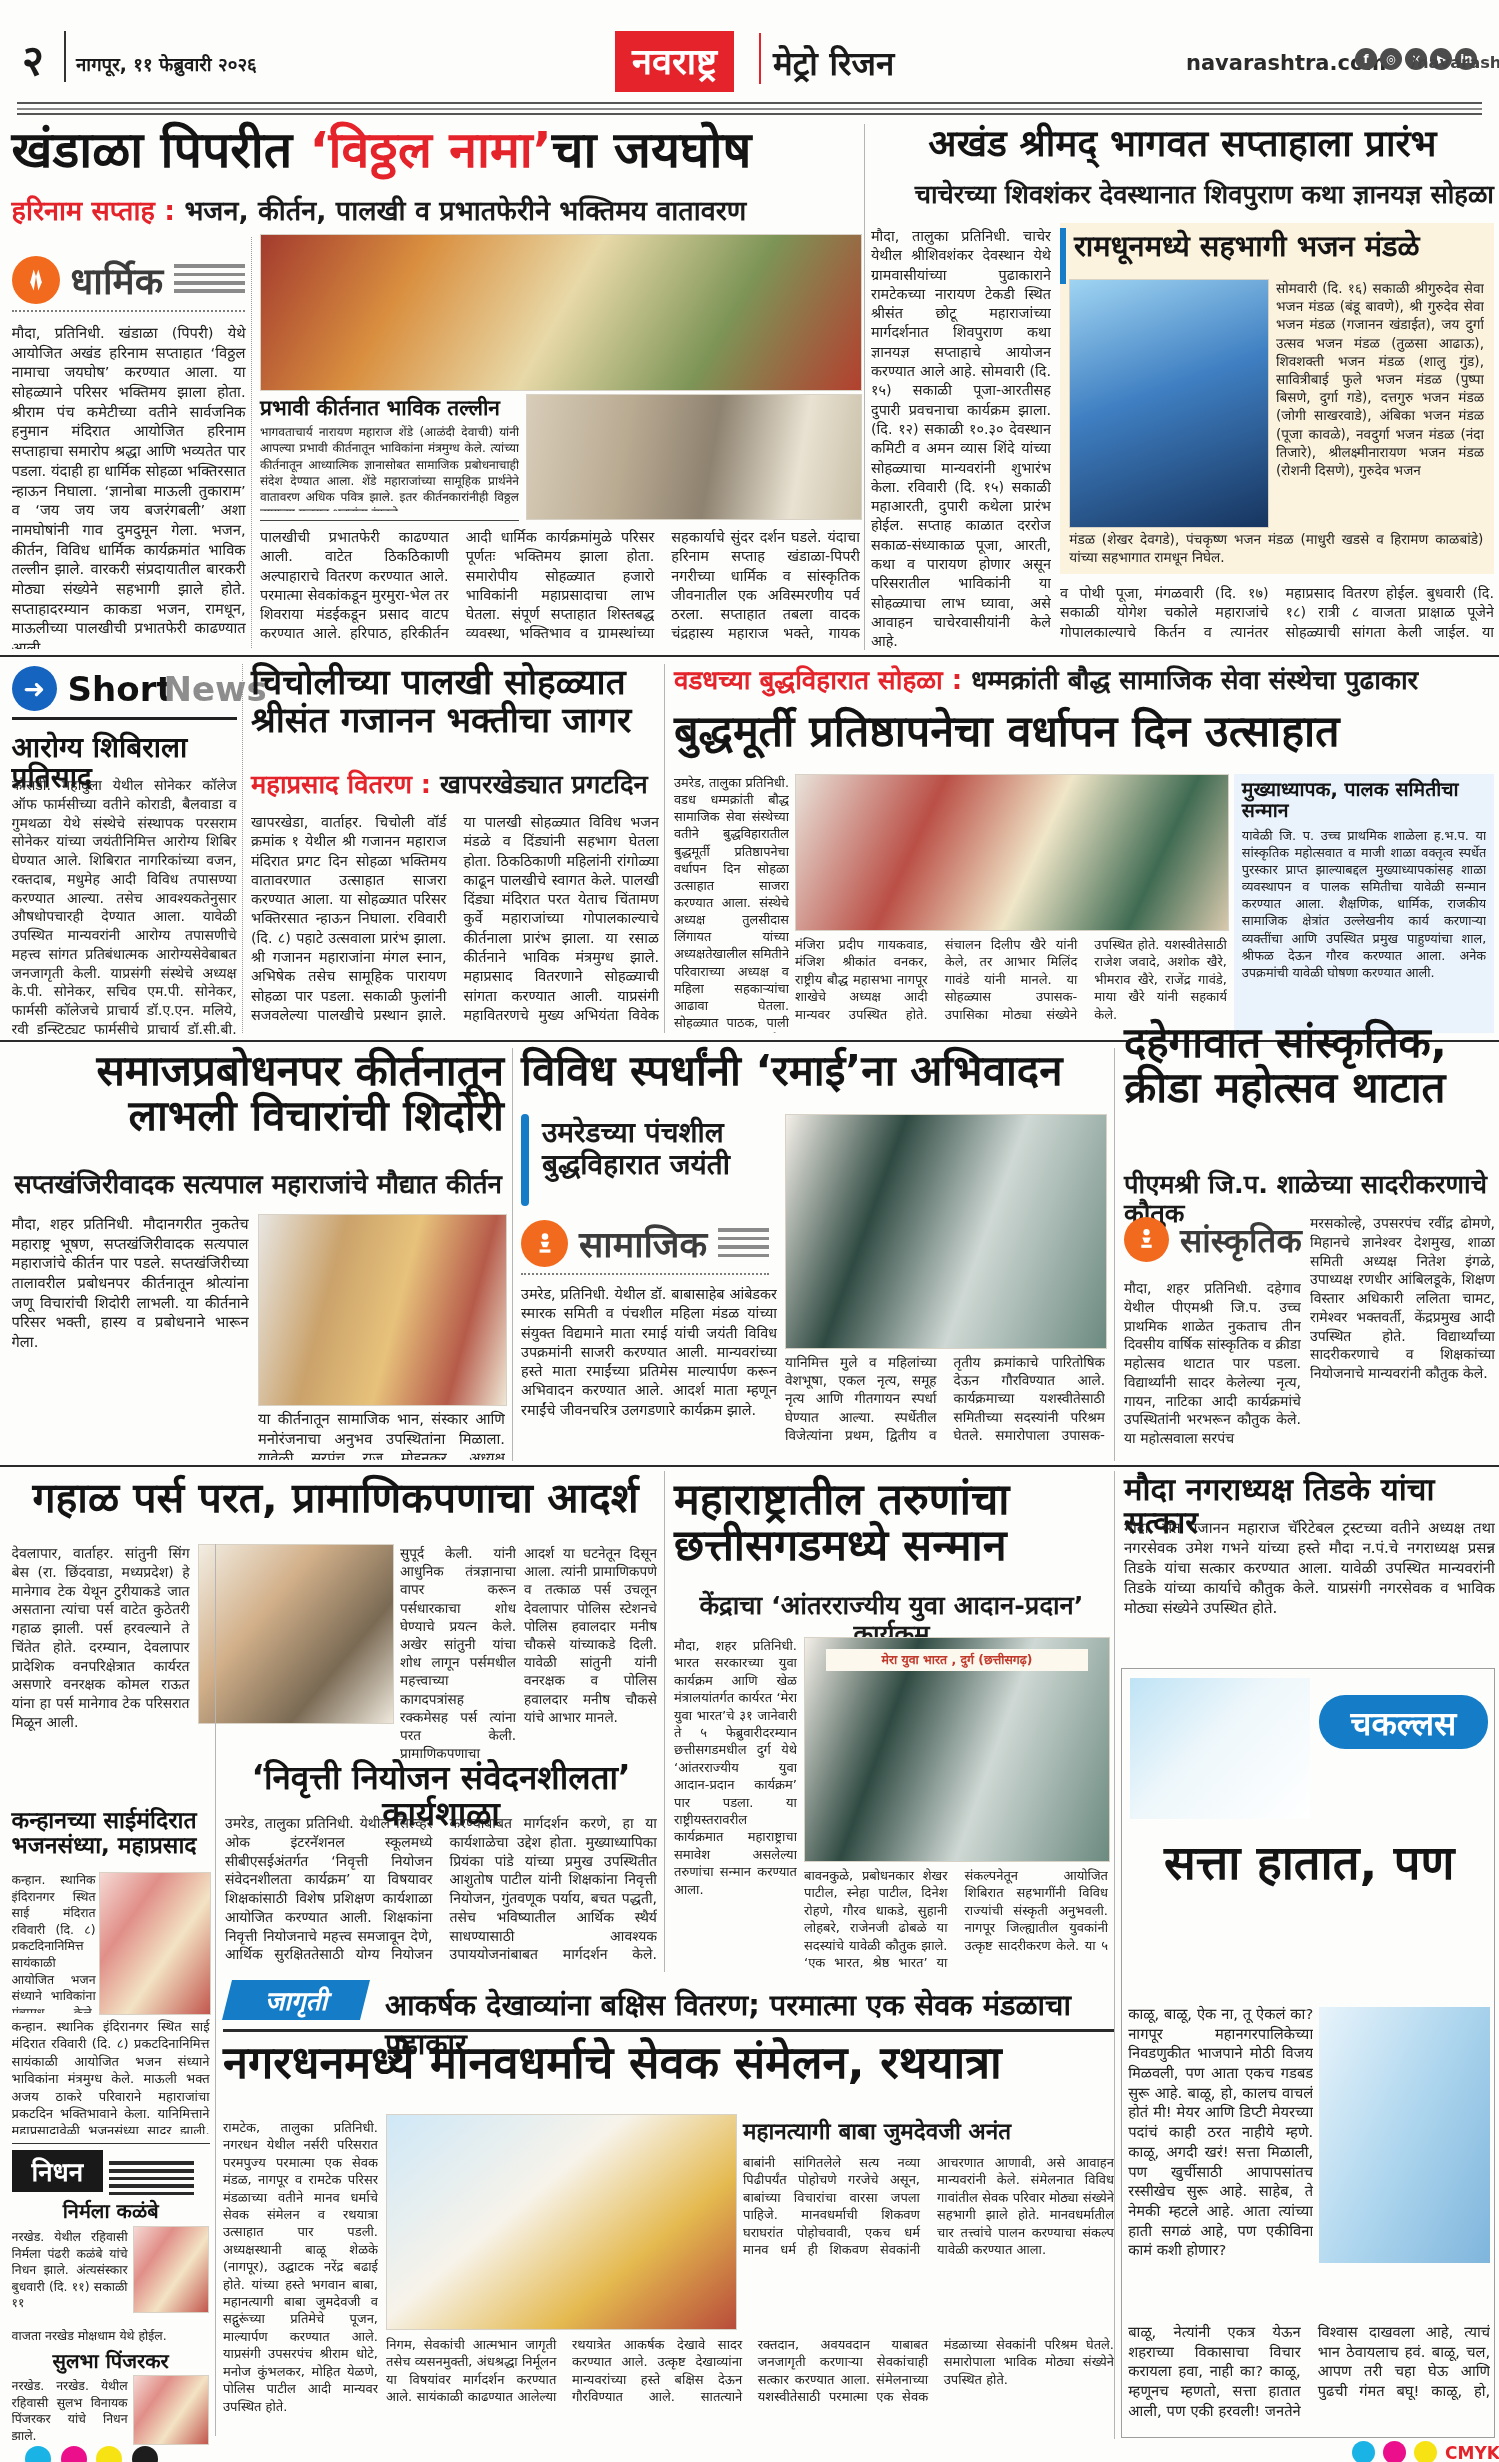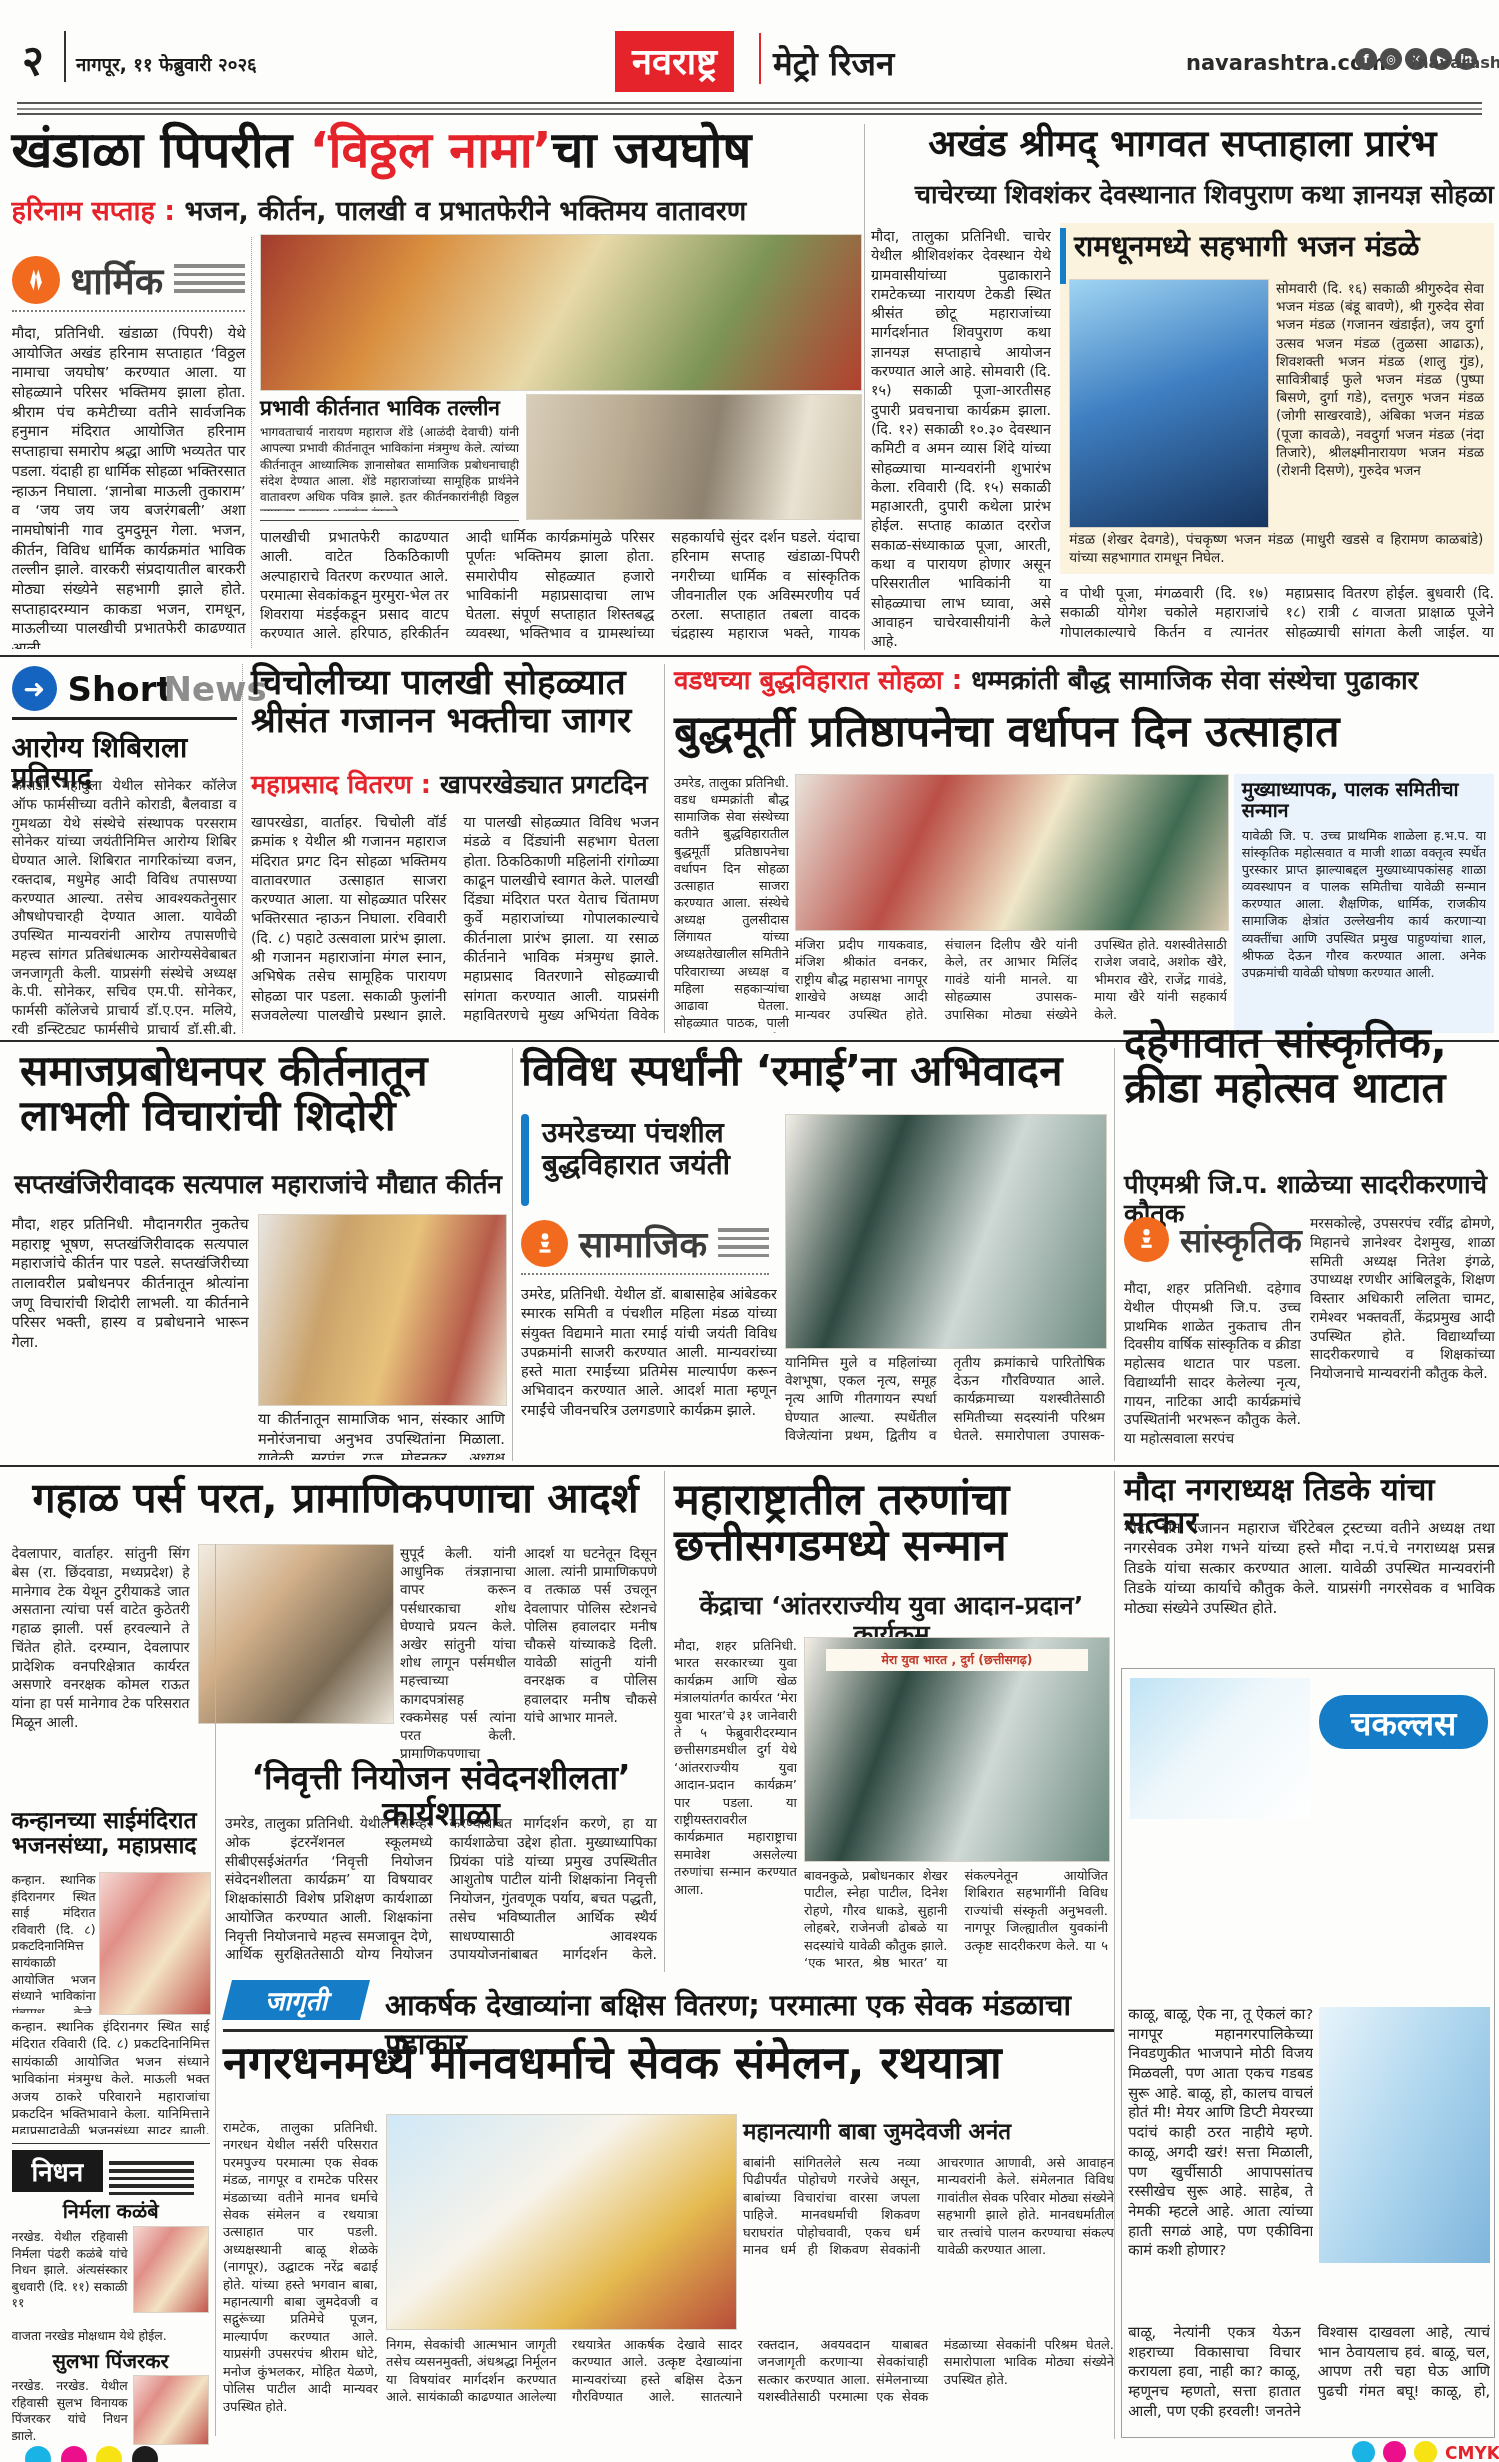--- a/index.html
+++ b/index.html
@@ -151,21 +151,21 @@
   <div class="abs bluebox" style="left:1234px;top:774px;width:260px;height:259px;padding:6.2px 7.8px">
     <div class="hl" style="font-size:19.4px;margin-bottom:4.7px">मुख्याध्यापक, पालक समितीचा सन्मान</div>
     <div class="bt" style="font-size:12.8px;height:210px">यावेळी जि. प. उच्च प्राथमिक शाळेला ह.भ.प. या सांस्कृतिक महोत्सवात व माजी शाळा वक्तृत्व स्पर्धेत पुरस्कार प्राप्त झाल्याबद्दल मुख्याध्यापकांसह शाळा व्यवस्थापन व पालक समितीचा यावेळी सन्मान करण्यात आला. शैक्षणिक, धार्मिक, राजकीय सामाजिक क्षेत्रांत उल्लेखनीय कार्य करणाऱ्या व्यक्तींचा आणि उपस्थित प्रमुख पाहुण्यांचा शाल, श्रीफळ देऊन गौरव करण्यात आला. अनेक उपक्रमांची यावेळी घोषणा करण्यात आली.</div>
   </div>
   <div class="abs bt c3" style="left:795px;top:936px;width:432px;height:98px;font-size:13px">मंजिरा प्रदीप गायकवाड, मंजिश श्रीकांत वनकर, राष्ट्रीय बौद्ध महासभा नागपूर शाखेचे अध्यक्ष आदी मान्यवर उपस्थित होते. संचालन दिलीप खैरे यांनी केले, तर आभार मिलिंद गावंडे यांनी मानले. या सोहळ्यास उपासक-उपासिका मोठ्या संख्येने उपस्थित होते. यशस्वीतेसाठी राजेश जवादे, अशोक खैरे, भीमराव खैरे, राजेंद्र गावंडे, माया खैरे यांनी सहकार्य केले.</div>
 </div>
 
 <div class="hrule" style="left:0;top:1040px;width:1499px;height:1.6px"></div>
 
 <div>
-  <div class="abs hl" style="left:20px;top:1048px;width:493px;font-size:42px;text-align:left">समाजप्रबोधनपर कीर्तनातून लाभली विचारांची शिदोरी</div>
+  <div class="abs hl" style="left:11px;top:1048px;width:493px;font-size:42px;text-align:right">समाजप्रबोधनपर कीर्तनातून लाभली विचारांची शिदोरी</div>
   <div class="abs sub" style="left:11.6px;top:1170px;width:493px;font-size:26px;text-align:center">सप्तखंजिरीवादक सत्यपाल महाराजांचे मौद्यात कीर्तन</div>
   <div class="abs bt" style="left:11.6px;top:1214px;width:237px;height:247px;font-size:14.7px">मौदा, शहर प्रतिनिधी. मौदानगरीत नुकतेच महाराष्ट्र भूषण, सप्तखंजिरीवादक सत्यपाल महाराजांचे कीर्तन पार पडले. सप्तखंजिरीच्या तालावरील प्रबोधनपर कीर्तनातून श्रोत्यांना जणू विचारांची शिदोरी लाभली. या कीर्तनाने परिसर भक्ती, हास्य व प्रबोधनाने भारून गेला.</div>
   <div class="ph ph5" style="left:258px;top:1214px;width:247px;height:190px"></div>
   <div class="abs bt" style="left:258px;top:1409px;width:247px;height:51px;font-size:14.7px">या कीर्तनातून सामाजिक भान, संस्कार आणि मनोरंजनाचा अनुभव उपस्थितांना मिळाला. यावेळी सरपंच राजू मोहनकर, अध्यक्ष मोघरकर, सल्लागार मनोहर वैगाडे, सहाय्यक जे. जे. जीवतोडे, उपसभापती मधुकर कुकडे, ॲड. नीलेश सावरकर, राजेंद्र पारधी, सावकार भोयर, मुकेश सावरकर, चिंटू येळणे, डॉ. आशिष सावरकर, डॉ. दिवाकर नगराळे व नागरिक उपस्थित होते.</div>
 </div>
 <div class="vr" style="left:512px;top:1048px;height:413px"></div>
 
 <div>
   <div class="abs hl" style="left:521px;top:1048px;width:584px;font-size:42px">विविध स्पर्धांनी ‘रमाई’ना अभिवादन</div>
   <div class="abs" style="left:521px;top:1114px;width:7.8px;height:92px;background:#157dc8;border-radius:3.9px"></div>
@@ -259,20 +259,21 @@
   <div class="abs hl" style="left:1124px;top:1473px;width:371px;font-size:31px">मौदा नगराध्यक्ष तिडके यांचा सत्कार</div>
   <div class="abs bt" style="left:1124px;top:1518px;width:371px;height:141px;font-size:15px">मौदा. संत गजानन महाराज चॅरिटेबल ट्रस्टच्या वतीने अध्यक्ष तथा नगरसेवक उमेश गभने यांच्या हस्ते मौदा न.पं.चे नगराध्यक्ष प्रसन्न तिडके यांचा सत्कार करण्यात आला. यावेळी उपस्थित मान्यवरांनी तिडके यांच्या कार्याचे कौतुक केले. याप्रसंगी नगरसेवक व भाविक मोठ्या संख्येने उपस्थित होते.</div>
 </div>
 
 <div class="abs cart-border" style="left:1121px;top:1668px;width:374px;height:770px">
   <div class="ph ph10" style="left:7.8px;top:9.3px;width:180px;height:141px;border:none"></div>
   <div class="pill abs" style="left:197px;top:26px;width:169px;height:54px;font-size:33px">
     <span>चकल्लस</span>
   </div>
   <div class="abs hl" style="left:6.2px;top:169px;width:362px;font-size:47px;text-align:center">
+    <div>सत्ता हातात, पण</div>
   </div>
   <div class="abs bt" style="left:6.2px;top:335px;width:185px;height:309px;font-size:14.7px">काळू, बाळू, ऐक ना, तू ऐकलं का? नागपूर महानगरपालिकेच्या निवडणुकीत भाजपाने मोठी विजय मिळवली, पण आता एकच गडबड सुरू आहे. बाळू, हो, कालच वाचलं होतं मी! मेयर आणि डिप्टी मेयरच्या पदांचं काही ठरत नाहीये म्हणे. काळू, अगदी खरं! सत्ता मिळाली, पण खुर्चीसाठी आपापसांतच रस्सीखेच सुरू आहे. साहेब, ते नेमकी म्हटले आहे. आता त्यांच्या हाती सगळं आहे, पण एकीविना कामं कशी होणार?</div>
   <div class="ph ph11" style="left:197px;top:338px;width:171px;height:256px;border:none"></div>
   <div class="abs bt c2" style="left:6.2px;top:653px;width:362px;height:109px;font-size:14.7px">बाळू, नेत्यांनी एकत्र येऊन शहराच्या विकासाचा विचार करायला हवा, नाही का? काळू, म्हणूनच म्हणतो, सत्ता हातात आली, पण एकी हरवली! जनतेने विश्वास दाखवला आहे, त्याचं भान ठेवायलाच हवं. बाळू, चल, आपण तरी चहा घेऊ आणि पुढची गंमत बघू! काळू, हो, आणि आशा करू की सगळे मिळून शहरासाठी काम करतील.</div>
 </div>
 
 <div>
   <div class="jag abs" style="left:227px;top:1980px;width:138px;height:40px;font-size:26px">
     <span>जागृती</span>
   </div>

